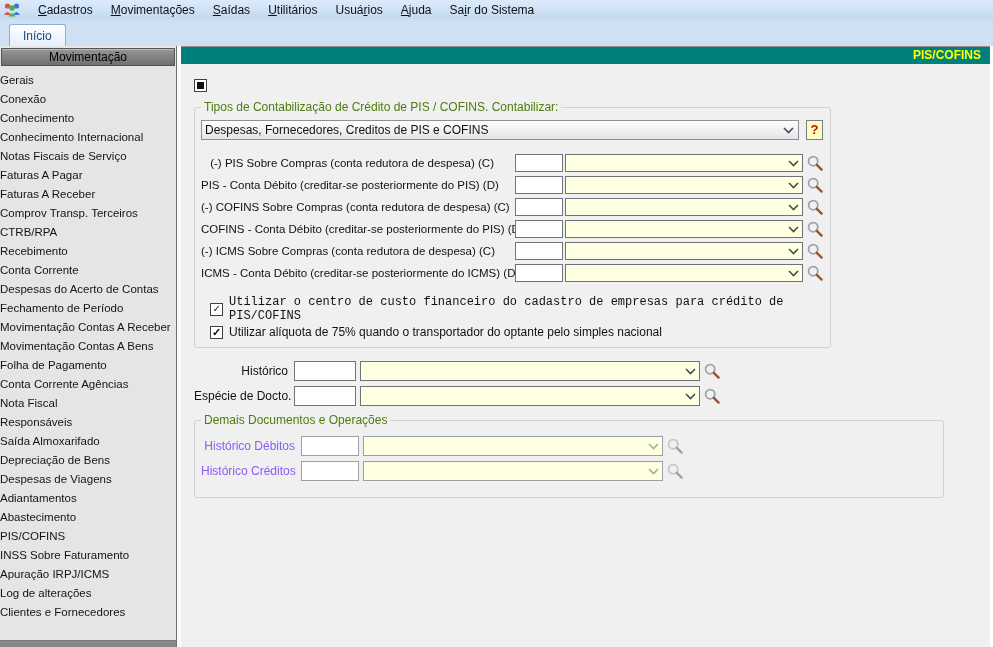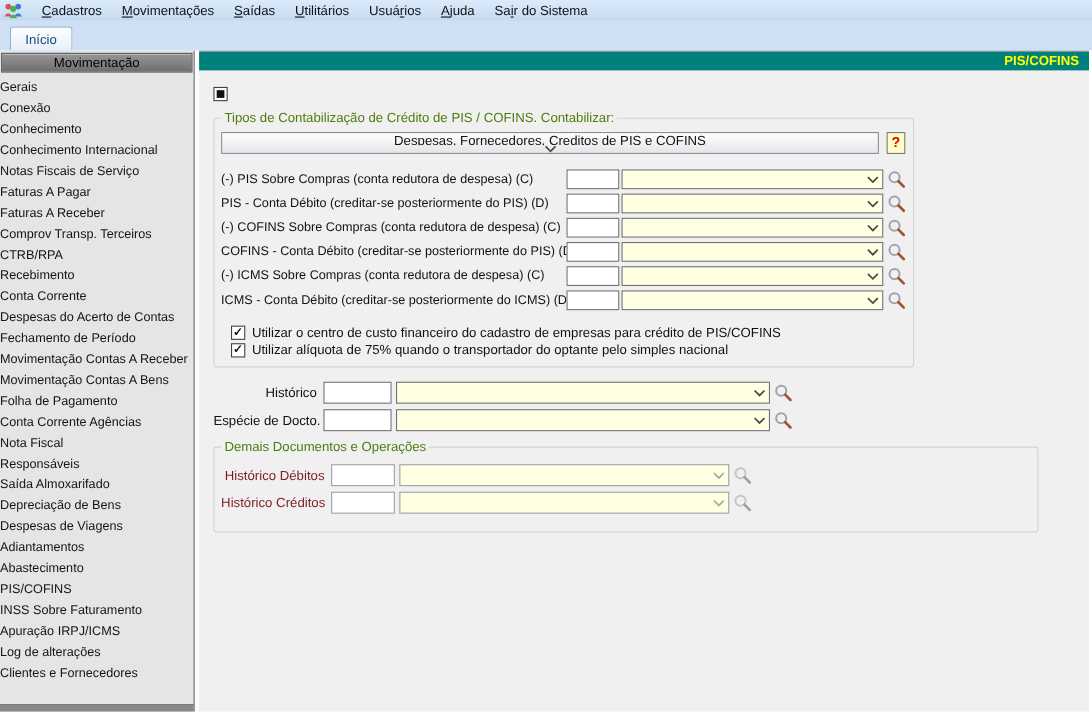--- a/index.html
+++ b/index.html
@@ -60,47 +60,47 @@
   .checkbox.filled::after { content:""; width:7px; height:7px; background:#101010; }
   .checkbox.checked::after { content:"✓"; font-size:11px; font-weight:bold; color:#101010; line-height:1; }
   
   fieldset.group { border:1px solid #d2d2d2; border-radius:3px; margin:0; padding:2px 6px 8px 6px; background:transparent; }
   fieldset.group legend { padding:0 3px; color:#4d7c0f; }
   #group1 { width:634px; }
   #group2 { width:750px; margin-top:6px; padding-bottom:12px; }
   .type-row { display:flex; align-items:center; gap:7px; margin:4px 0 13px 0; }
   .combo-big {
     width:598px; height:20px; border:1px solid #8a9097; padding:0 3px;
-    background:linear-gradient(#fefefe,#e3e5e8); display:flex; align-items:center;flex-direction:column;
+    background:linear-gradient(#fefefe,#e3e5e8); display:flex; align-items:center;
   }
   .combo-big .val { flex:1; white-space:nowrap; overflow:hidden; }
   .chev { width:13px; display:flex; justify-content:center; align-items:center; flex:none; }
   .help-btn {
     width:17px; height:20px; border:1px solid #7c7c7c; background:#fdfdc4;
     color:#d40000; font-weight:bold; font-size:13px; text-align:center; line-height:18px;
   }
   
   .acct-row { display:flex; align-items:center; height:20px; margin-bottom:2px; }
-  .acct-label { width:314px; padding-right:9px; font-size:11.5px; white-space:nowrap; }
+  .acct-label { width:314px; text-align:right; padding-right:21px; font-size:11.5px; white-space:nowrap; }
   .code-input { height:18px; border:1px solid #6f737a; background:#fff; margin-right:2px; font:inherit; padding:0 2px; }
   .acct-code { width:48px; }
   .combo-y { height:18px; border:1px solid #6f737a; background:#ffffe1; display:flex; align-items:center; padding:0 2px; }
   .combo-y .val { flex:1; }
   .acct-combo { width:238px; }
   .mag { width:18px; height:18px; margin-left:3px; flex:none; }
-  .chk-inner { margin:12px 0 2px 9px; }
+  .chk-inner { margin:12px 0 2px 9px;font-family:Liberation Mono, monospace; }
   .chk-inner2 { margin:0 0 0 9px; }
   
   .std-block { margin-top:12px; }
   .std-row { display:flex; align-items:center; height:22px; margin-bottom:3px; }
   .std-label { width:100px; text-align:right; padding-right:6px; white-space:nowrap; }
   .std-code { width:62px; height:20px; margin-right:4px; }
   .std-combo { width:340px; height:20px; }
   
-  .dis .std-label { color:#7f1d1d; }
+  .dis .std-label { color:#8b5cf6; }
   .dis .std-code { border-color:#9aa0a6; }
   .dis .combo-y { border-color:#9aa0a6; }
   .dis .mag { filter:grayscale(1); opacity:.55; }
   .dis .chev svg polyline { stroke:#a9a9a9; }
   .dis .std-combo { width:300px; }
   .dis .std-code { width:58px; }
 </style>
 </head>
 <body>
 

